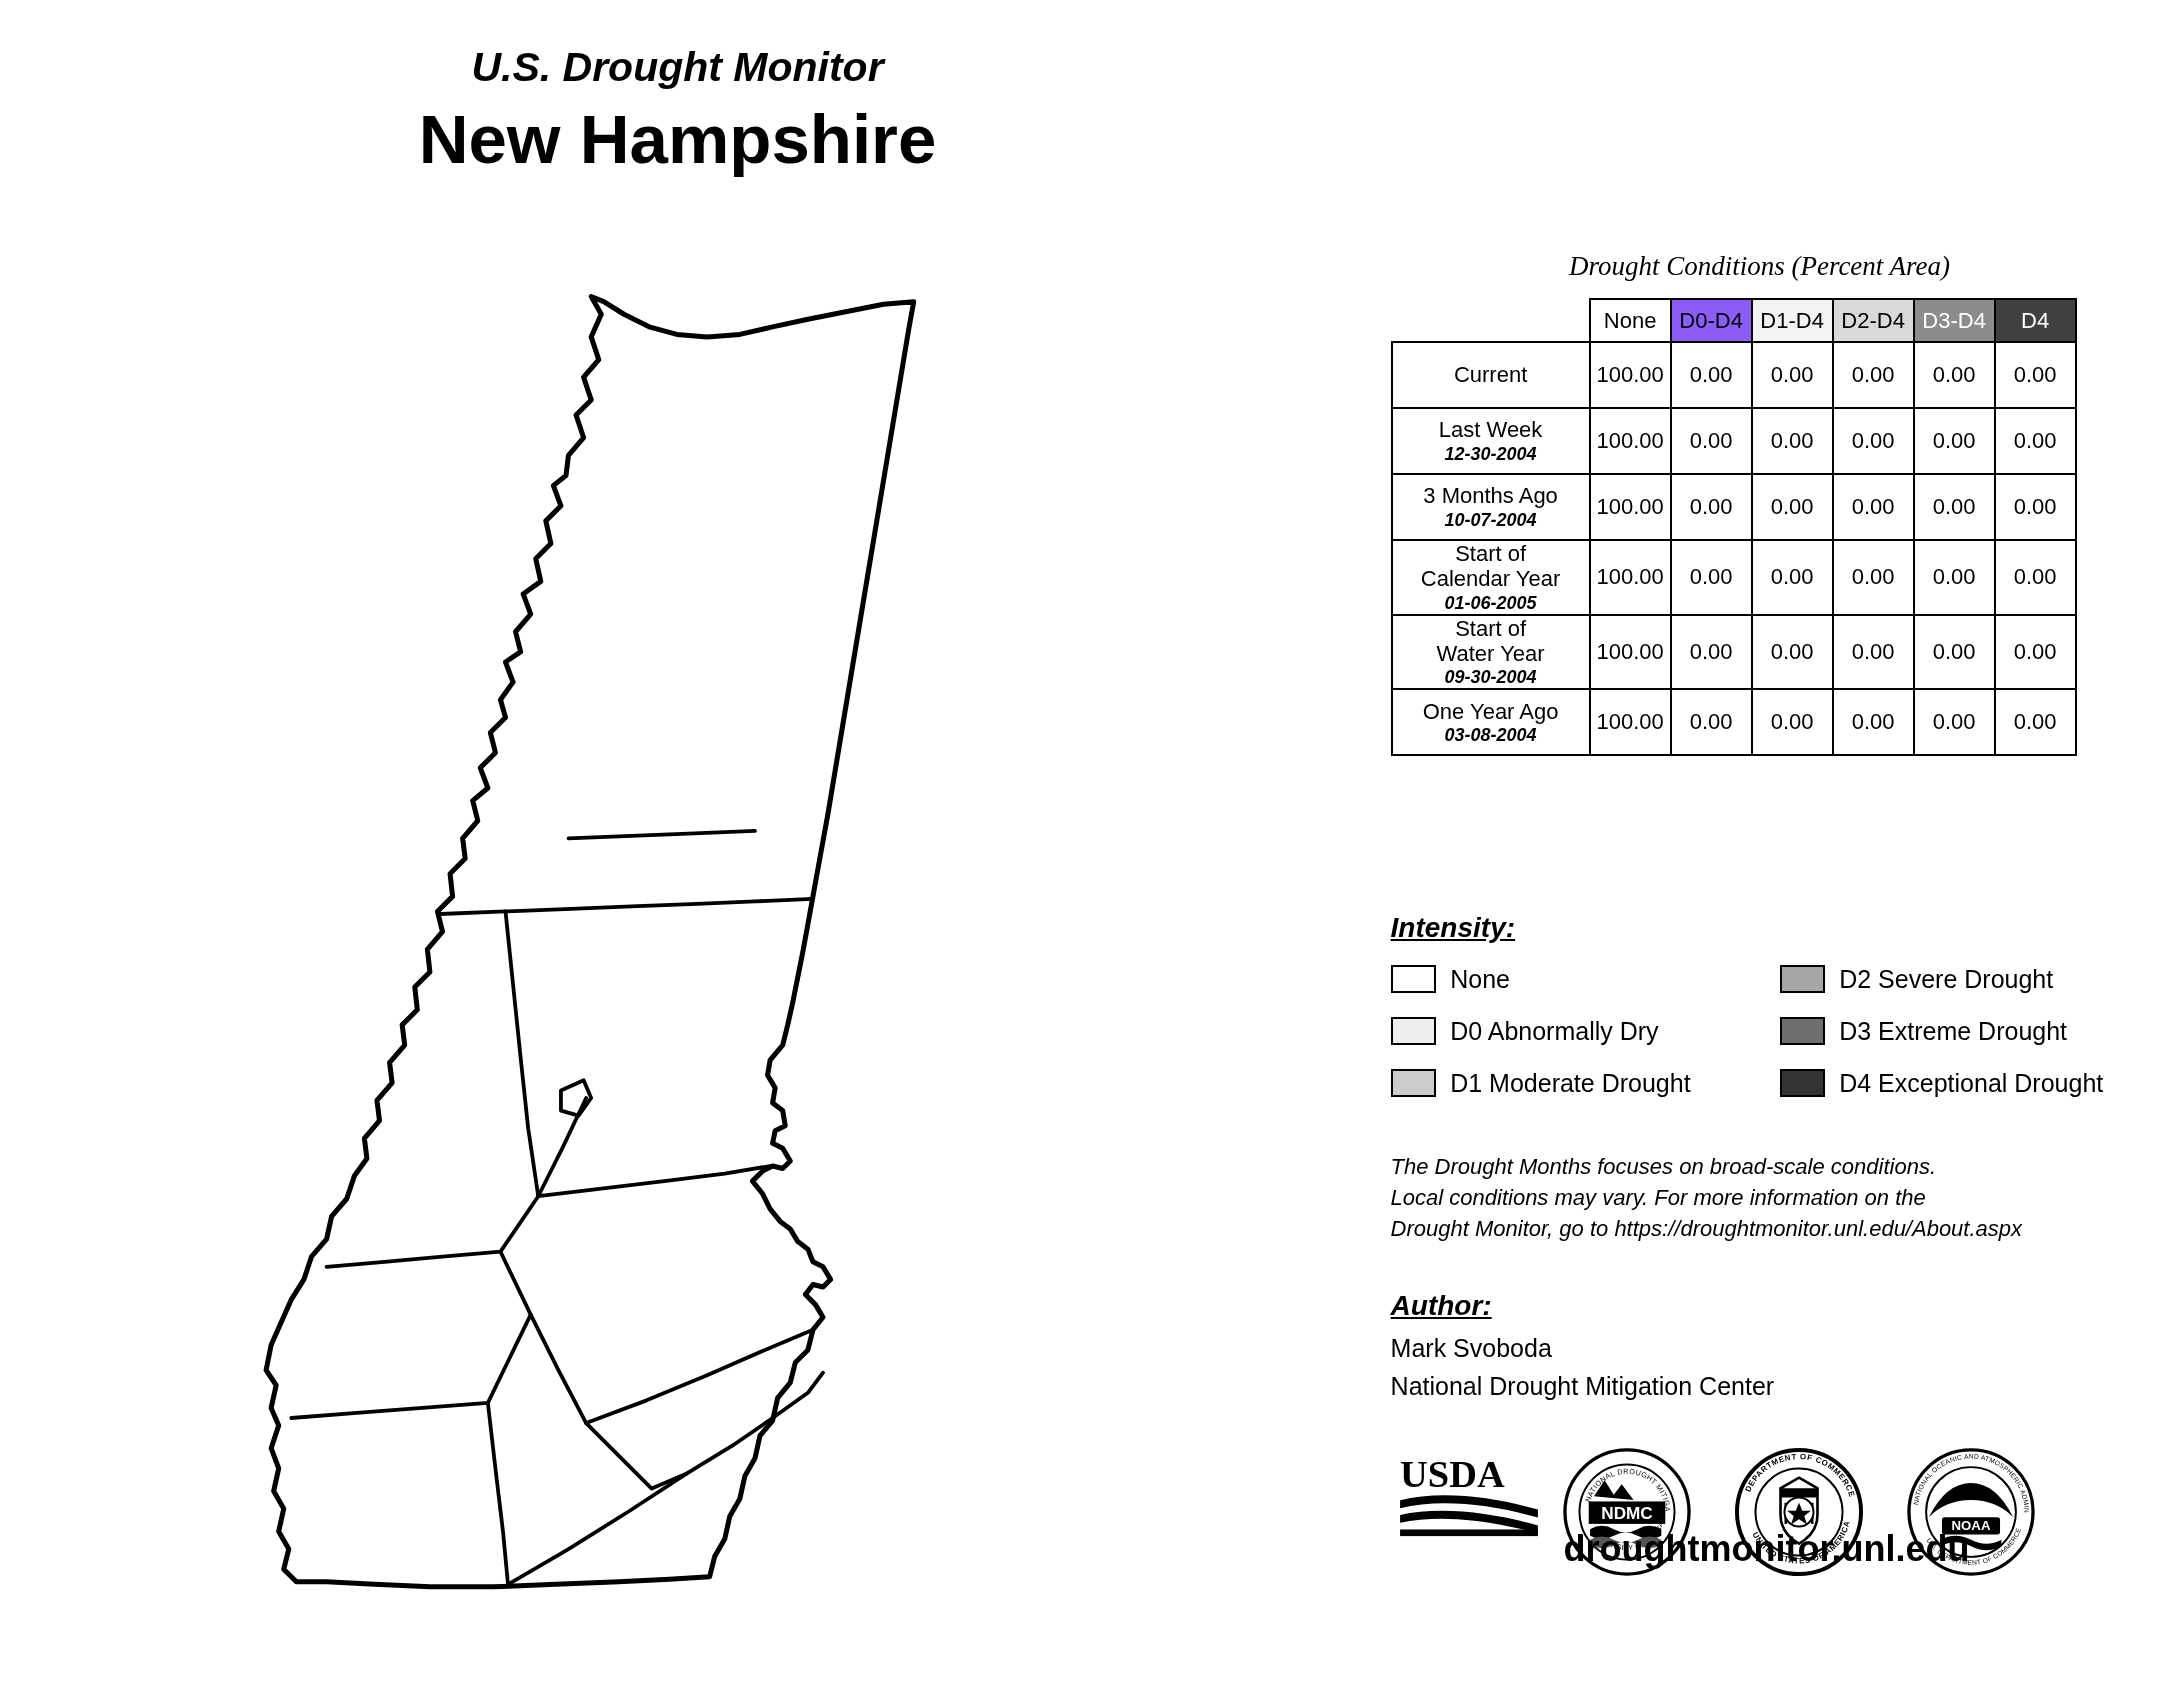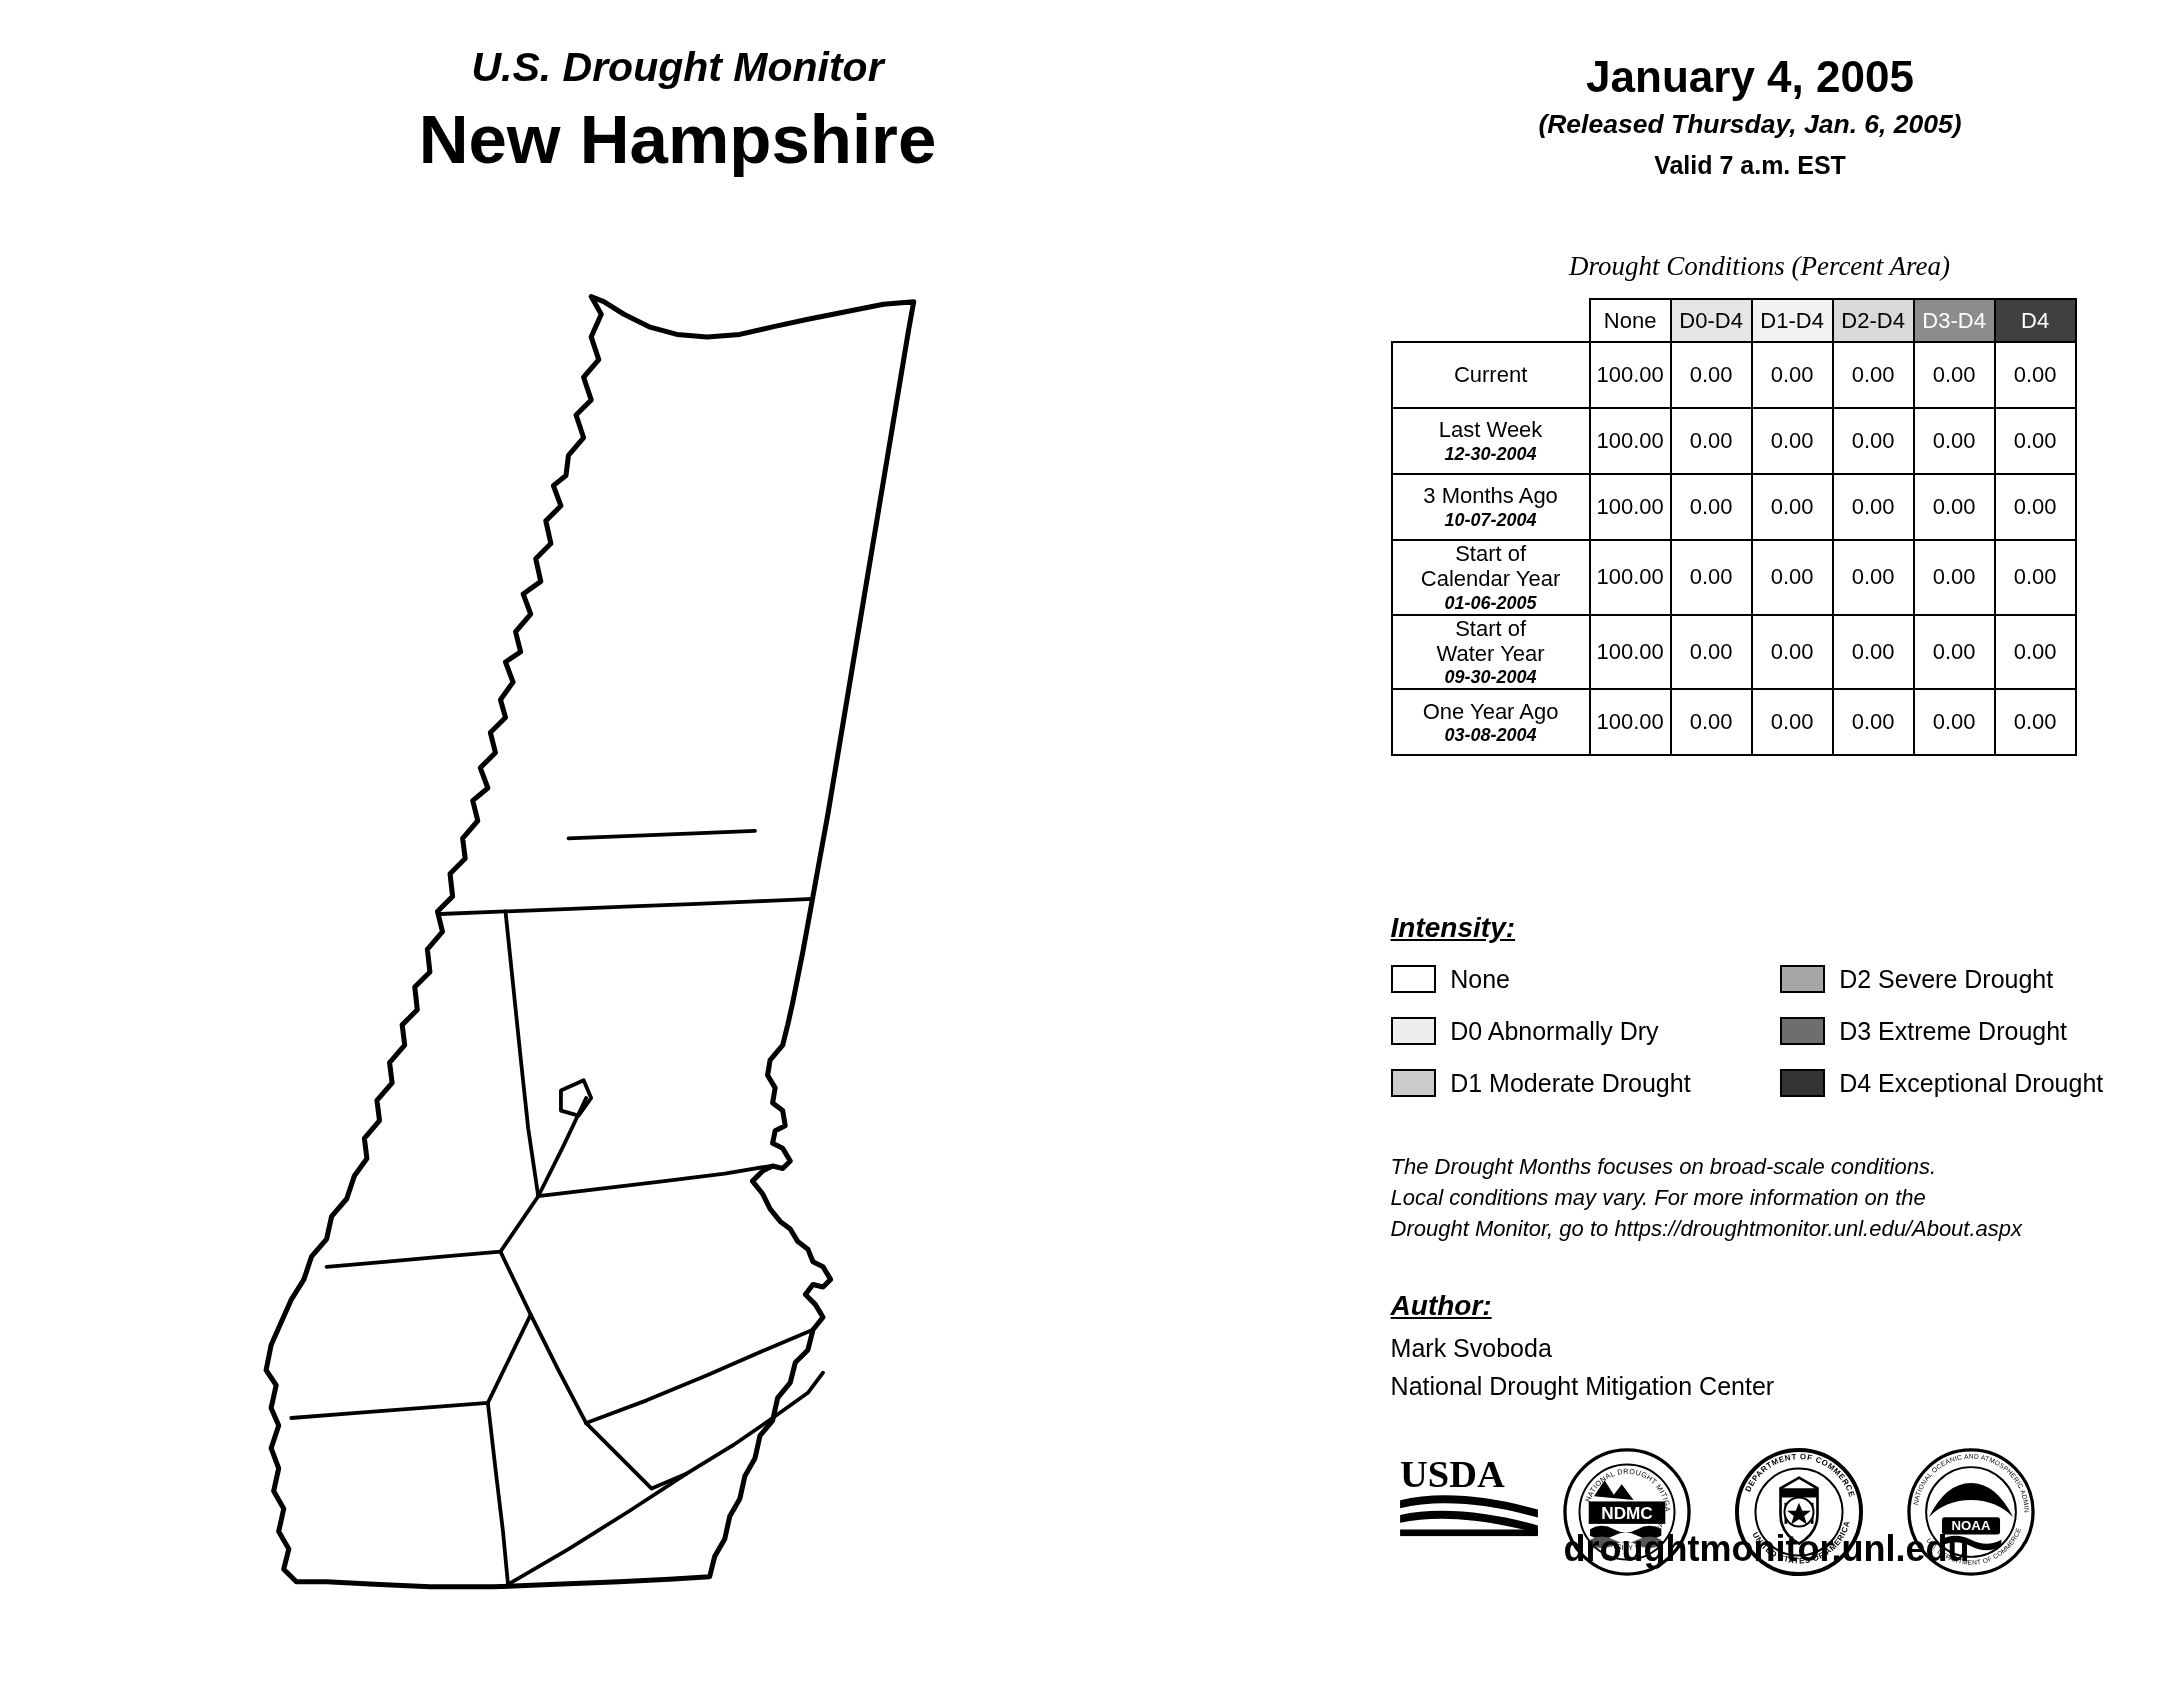--- a/index.html
+++ b/index.html
@@ -123,21 +123,21 @@
   .hdr-blank {
     border: none !important;
   }
   .col-label { width: 198px; }
   .col-val { width: 81px; }
   th.hdr {
     height: 41px;
     font-size: 22px;
   }
   .hdr-none { background: #ffffff; color: #000; }
-  .hdr-d0 { background: #e5e5e5; color: #000; }
+  .hdr-d0 { background: #8b5cf6; color: #000; }
   .hdr-d1 { background: #f2f2f2; color: #000; }
   .hdr-d2 { background: #d9d9d9; color: #000; }
   .hdr-d3 { background: #8c8c8c; color: #fff; }
   .hdr-d4 { background: #404040; color: #fff; }
 
   td.rowlabel {
     font-weight: bold;
     font-size: 22px;
     line-height: 1.15;
     padding: 5.3px 4px;
@@ -317,25 +317,20 @@
             <path d="M 250 440 L 300 438 L 350 436 L 398 434"></path>
             <path d="M 244 640 L 262 632 L 268 646 L 258 660 L 244 656 Z"></path>
           </g>
         </g>
       </svg>
     </div>
   </div>
 
   <div class="right-panel">
 
-    <div class="date-block">
-      <div class="date-main">January 4, 2005</div>
-      <div class="date-released">(Released Thursday, Jan. 6, 2005)</div>
-      <div class="date-valid">Valid 7 a.m. EST</div>
-    </div>
 
     <div class="table-caption">Drought Conditions (Percent Area)</div>
 
     <table class="dm-table">
       <colgroup>
         <col class="col-label">
         <col class="col-val">
           <col class="col-val">
           <col class="col-val">
         <col class="col-val">

